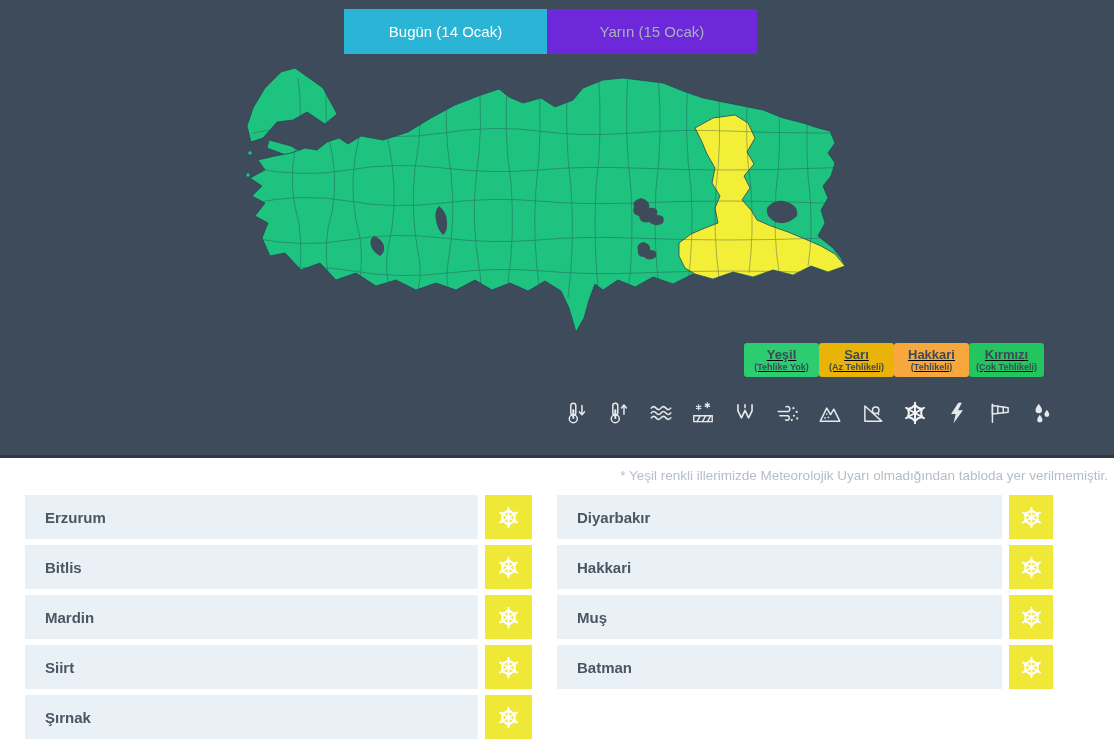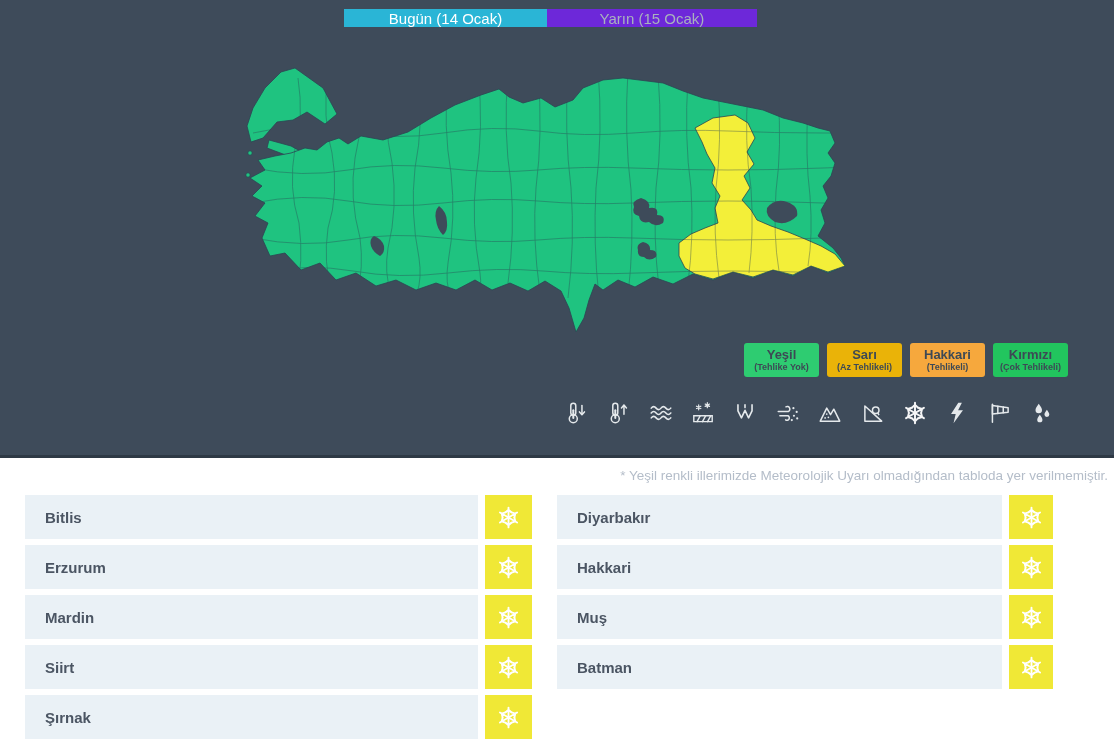--- a/index.html
+++ b/index.html
@@ -5,30 +5,30 @@
 <style>
   html,body{margin:0;padding:0;}
   body{font-family:"Liberation Sans","DejaVu Sans",sans-serif;background:#fff;}
   .stage{position:relative;width:1114px;height:746px;overflow:hidden;background:#fff;}
 
   
   .panel{position:absolute;left:0;top:0;width:1114px;height:455px;
          background:var(--panel-bg,#3e4b5a);border-bottom:3px solid var(--panel-border,#2e3945);}
 
   
-  .tabbar{position:absolute;left:344px;top:9px;display:flex;height:18px;}
+  .tabbar{position:absolute;left:344px;top:9px;display:flex;height:45px;}
   .tab{display:flex;align-items:center;justify-content:center;font-size:15px;cursor:pointer;}
   .tab.active{width:203px;background:var(--tab-active,#2ab5d6);color:#fff;}
   .tab.inactive{width:210px;background:#6d28d9;color:var(--tab-inactive-text,#a8b2bd);}
 
   
   .map-wrap{position:absolute;left:243px;top:58px;width:618px;height:292px;}
 
   
-  .legend{position:absolute;left:744px;top:343px;display:flex;gap:8px;}
+  .legend{position:absolute;left:744px;top:343px;display:flex;text-decoration:underline;}
   .legend-item{width:75px;height:34px;border-radius:3px;display:flex;flex-direction:column;
                align-items:center;justify-content:center;color:var(--legend-text,#3d4955);}
   .legend-item .lg-label{font-size:13px;font-weight:bold;line-height:14px;}
   .legend-item .lg-sub{font-size:9px;font-weight:bold;line-height:11px;}
 
   
   .icon-strip{position:absolute;left:563px;top:396px;width:492px;height:34px;
               display:flex;justify-content:space-between;align-items:center;}
   .wicon{width:26px;height:26px;display:block;opacity:.95;}
   .wicon *{vector-effect:non-scaling-stroke;}
@@ -238,38 +238,38 @@
       <path transform="translate(10,13.5) scale(0.8)" d="M0,0 C1.8,2.6 3,4.2 3,5.8 A3,3 0 1 1 -3,5.8 C-3,4.2 -1.8,2.6 0,0 Z"></path>
         </g>
     </svg>
   </div>
 
   <div class="note">* Yeşil renkli illerimizde Meteorolojik Uyarı olmadığından tabloda yer verilmemiştir.</div>
 
   <div class="col left">
 
       <div class="prow">
+        <div class="pname">Erzurum</div>
+        <div class="pbadge">
+          <svg width="25" height="25" viewBox="-12 -12 24 24">
+            <use href="#flake"></use>
+          </svg>
+        </div>
+      </div>
+
+      <div class="prow">
         <div class="pname">Bitlis</div>
         <div class="pbadge">
           <svg width="25" height="25" viewBox="-12 -12 24 24">
             <use href="#flake"></use>
           </svg>
         </div>
       </div>
 
       <div class="prow">
-        <div class="pname">Erzurum</div>
-        <div class="pbadge">
-          <svg width="25" height="25" viewBox="-12 -12 24 24">
-            <use href="#flake"></use>
-          </svg>
-        </div>
-      </div>
-
-      <div class="prow">
         <div class="pname">Mardin</div>
         <div class="pbadge">
           <svg width="25" height="25" viewBox="-12 -12 24 24">
             <use href="#flake"></use>
           </svg>
         </div>
       </div>
 
       <div class="prow">
         <div class="pname">Siirt</div>

